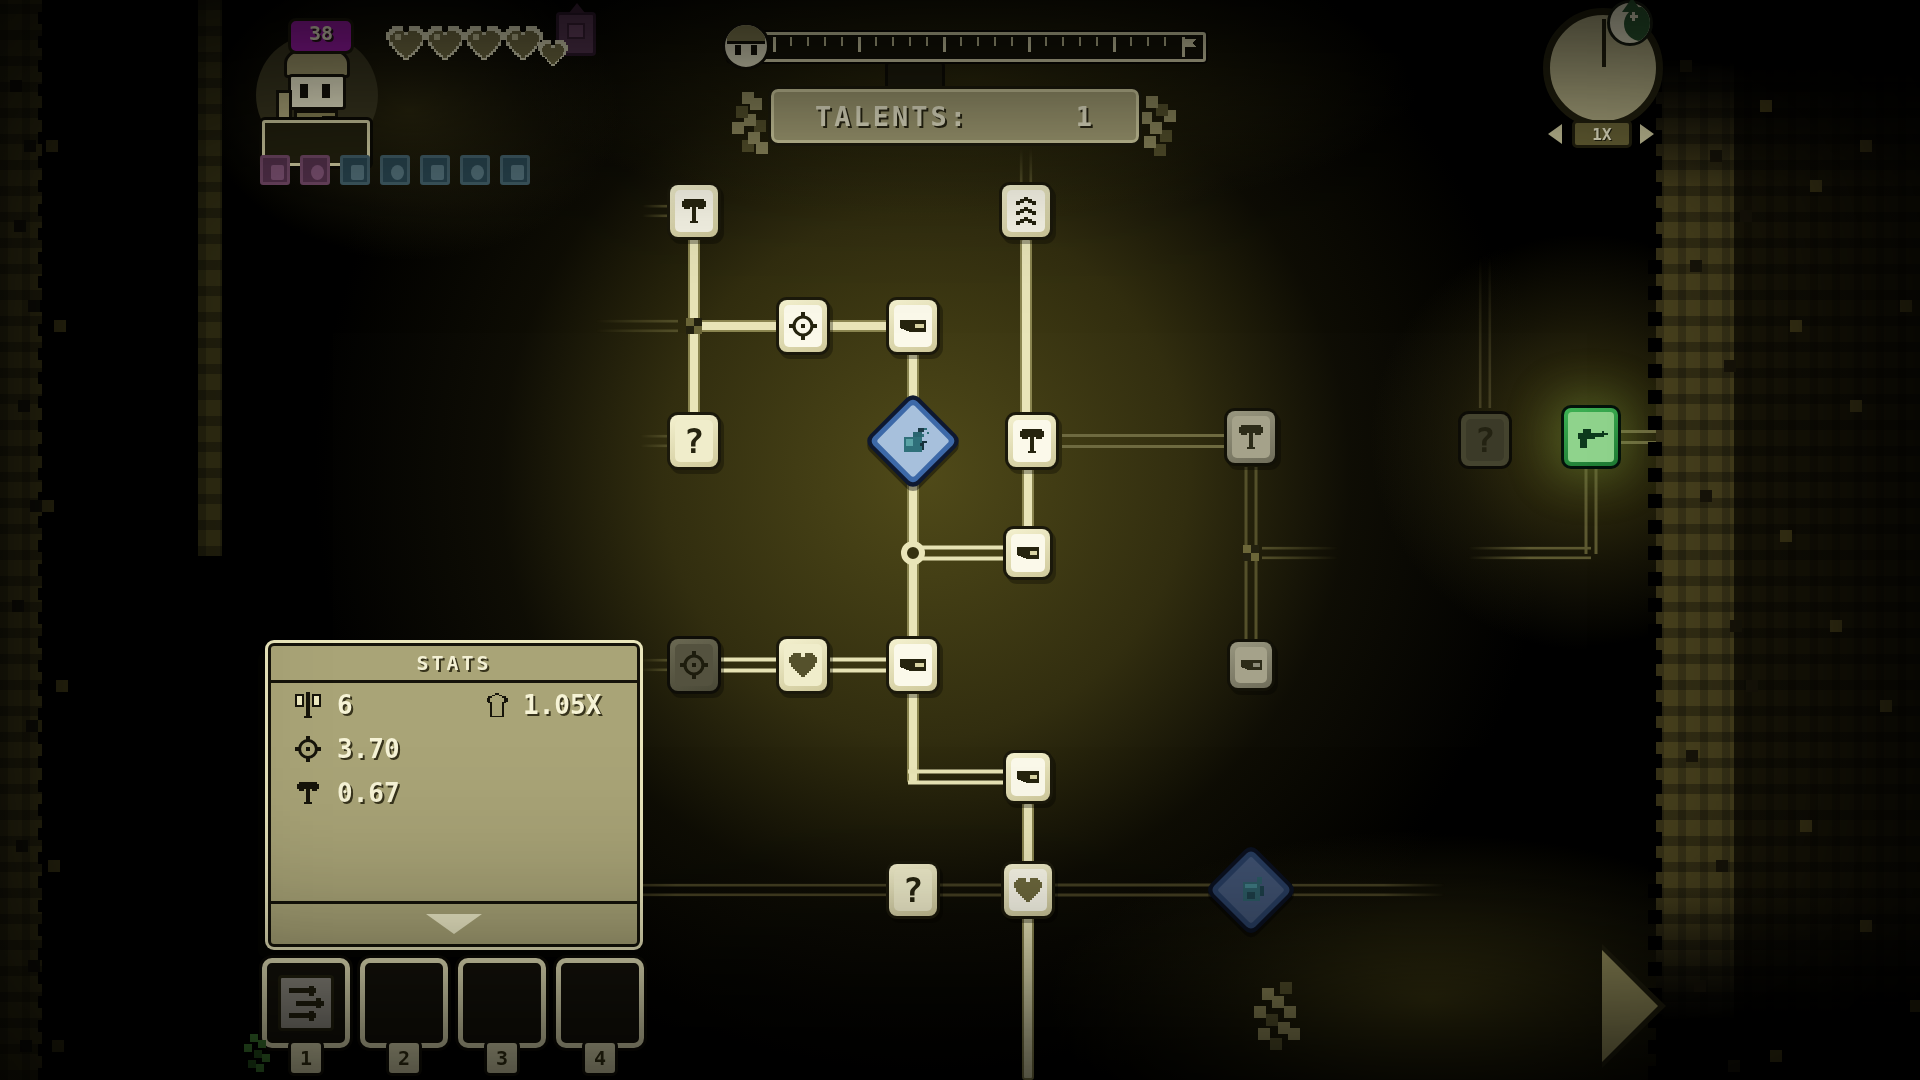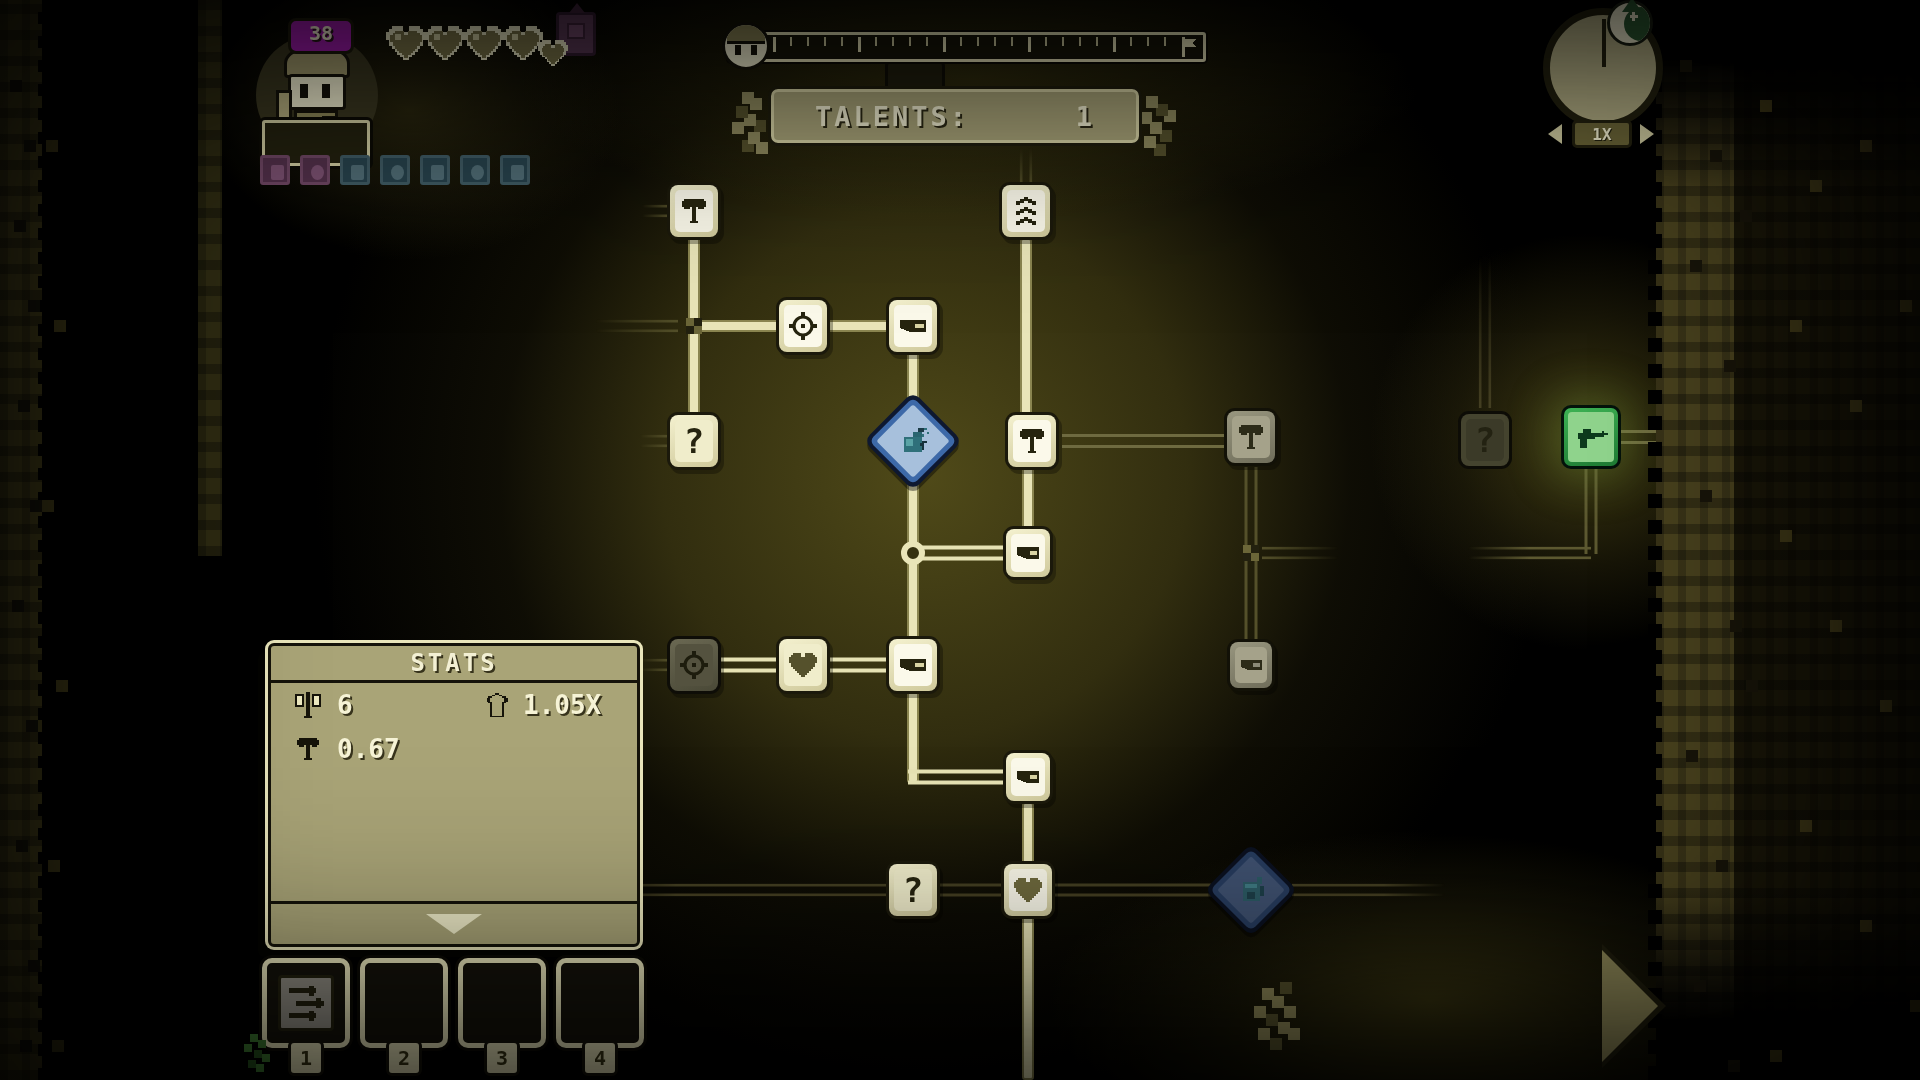--- a/index.html
+++ b/index.html
@@ -73,21 +73,21 @@
           box-shadow:0 0 0 3px #d8d4a6 inset;display:flex;align-items:center;justify-content:space-between;padding:0 44px;}
   .banner .btxt{font-weight:bold;font-size:27px;letter-spacing:3px;color:#f2efd2;text-shadow:2px 2px 0 rgba(30,28,10,.9);}
   .clockc{position:absolute;border-radius:50%;background:#b3ae84;border:7px solid #23210f;box-sizing:border-box;}
   .speedbtn{position:absolute;background:#6b6537;border:3px solid #23210f;border-radius:5px;box-sizing:border-box;
             display:flex;align-items:center;justify-content:center;color:#f2efd0;font-weight:bold;font-size:16px;text-shadow:1px 1px 0 #23210f;}
   .tri{position:absolute;width:0;height:0;}
   
   .stats{position:absolute;background:#a9a477;border:3px solid #15130a;border-radius:6px;box-sizing:border-box;
          box-shadow:0 0 0 3px #e9e5bb,-10px 10px 0 rgba(5,5,2,.5);}
   .stats .hd{height:34px;display:flex;align-items:center;justify-content:center;border-bottom:3px solid #15130a;
-             font-weight:bold;font-size:24px;letter-spacing:3px;color:#f3f0d4;text-shadow:2px 2px 0 rgba(35,32,12,.85);}
+             font-weight:bold;font-size:20px;letter-spacing:3px;color:#f3f0d4;text-shadow:2px 2px 0 rgba(35,32,12,.85);}
   .srow{position:relative;display:flex;align-items:center;gap:14px;height:44px;padding:0 22px;}
   .srow .val{font-weight:bold;font-size:26px;color:#f6f3d6;text-shadow:2px 2px 0 rgba(35,32,12,.85);}
   .sgrp2{position:absolute;left:212px;top:0;height:44px;display:flex;align-items:center;gap:12px;}
   .sfoot{position:absolute;left:0;right:0;bottom:0;height:40px;border-top:3px solid #15130a;display:flex;align-items:center;justify-content:center;}
   
   .slot{position:absolute;width:88px;height:90px;background:#15130b;border:5px solid #e9e5bb;border-radius:10px;box-sizing:border-box;
         box-shadow:0 0 0 3px #0c0b05;display:flex;align-items:center;justify-content:center;}
   .slottab{position:absolute;width:36px;height:36px;background:#e9e5bb;border:3px solid #15130a;border-radius:6px;box-sizing:border-box;
            display:flex;align-items:center;justify-content:center;font-weight:bold;font-size:20px;color:#3a3616;}
   .slotitem{width:56px;height:56px;background:#908d83;border:3px solid #23210f;border-radius:4px;display:flex;align-items:center;justify-content:center;color:#23210f;box-sizing:border-box;}
@@ -593,20 +593,26 @@
       <span class="val">6</span>
       <div class="sgrp2">
         <svg class="ic" width="28" height="28">
             <use href="#s-uparrow"></use>
           </svg>
         <span class="val">1.05X</span>
       </div>
     </div>
     <div class="srow">
       <svg class="ic" width="30" height="30" style="color:#16140a;">
+          <use href="#s-crosshair"></use>
+        </svg>
+      <span class="val">3.70</span>
+    </div>
+    <div class="srow">
+      <svg class="ic" width="30" height="30" style="color:#16140a;">
           <use href="#s-hammer"></use>
         </svg>
       <span class="val">0.67</span>
     </div>
     <div class="sfoot">
       <div class="tri" style="position:static;border-left:28px solid transparent;border-right:28px solid transparent;border-top:20px solid #efecc8;"></div>
     </div>
   </div>
 
   <div>

